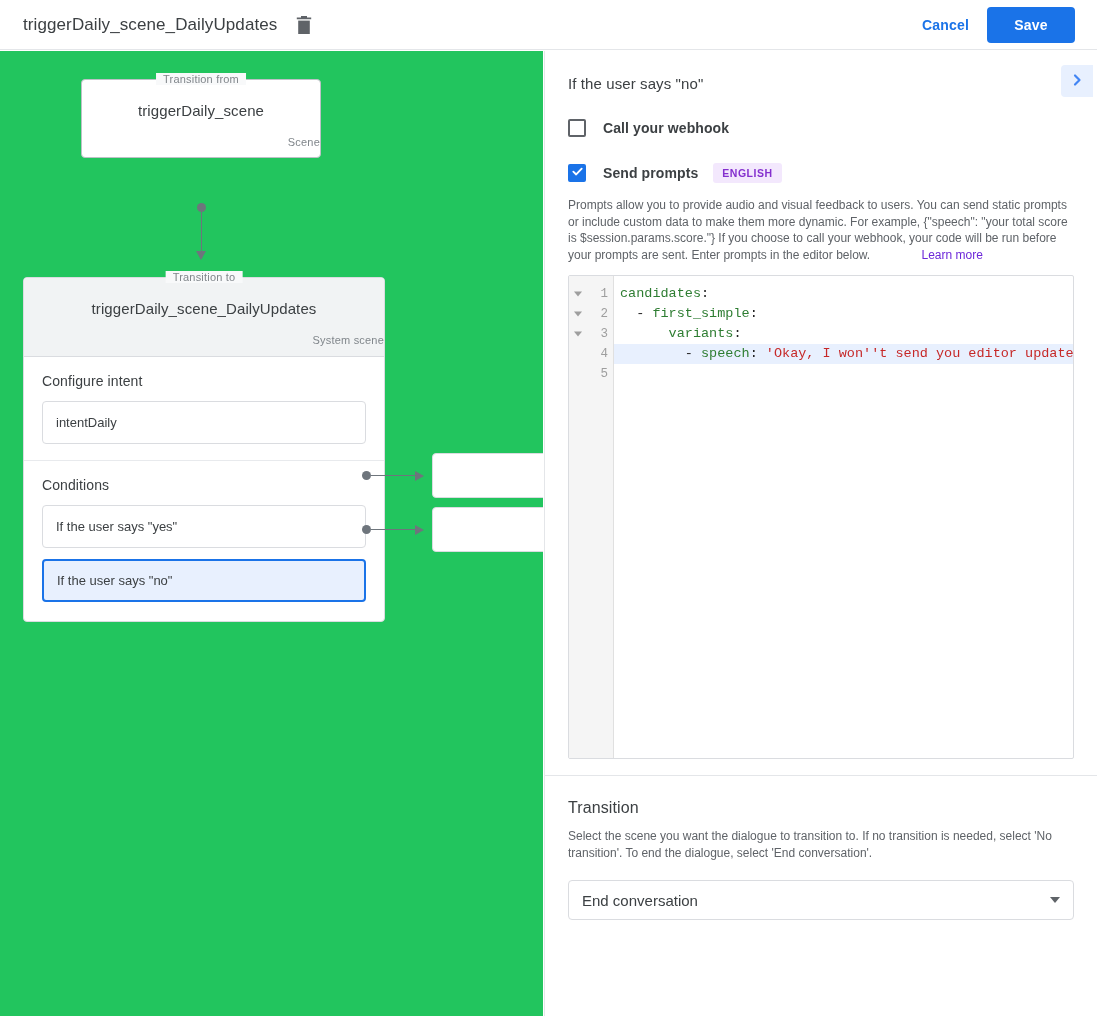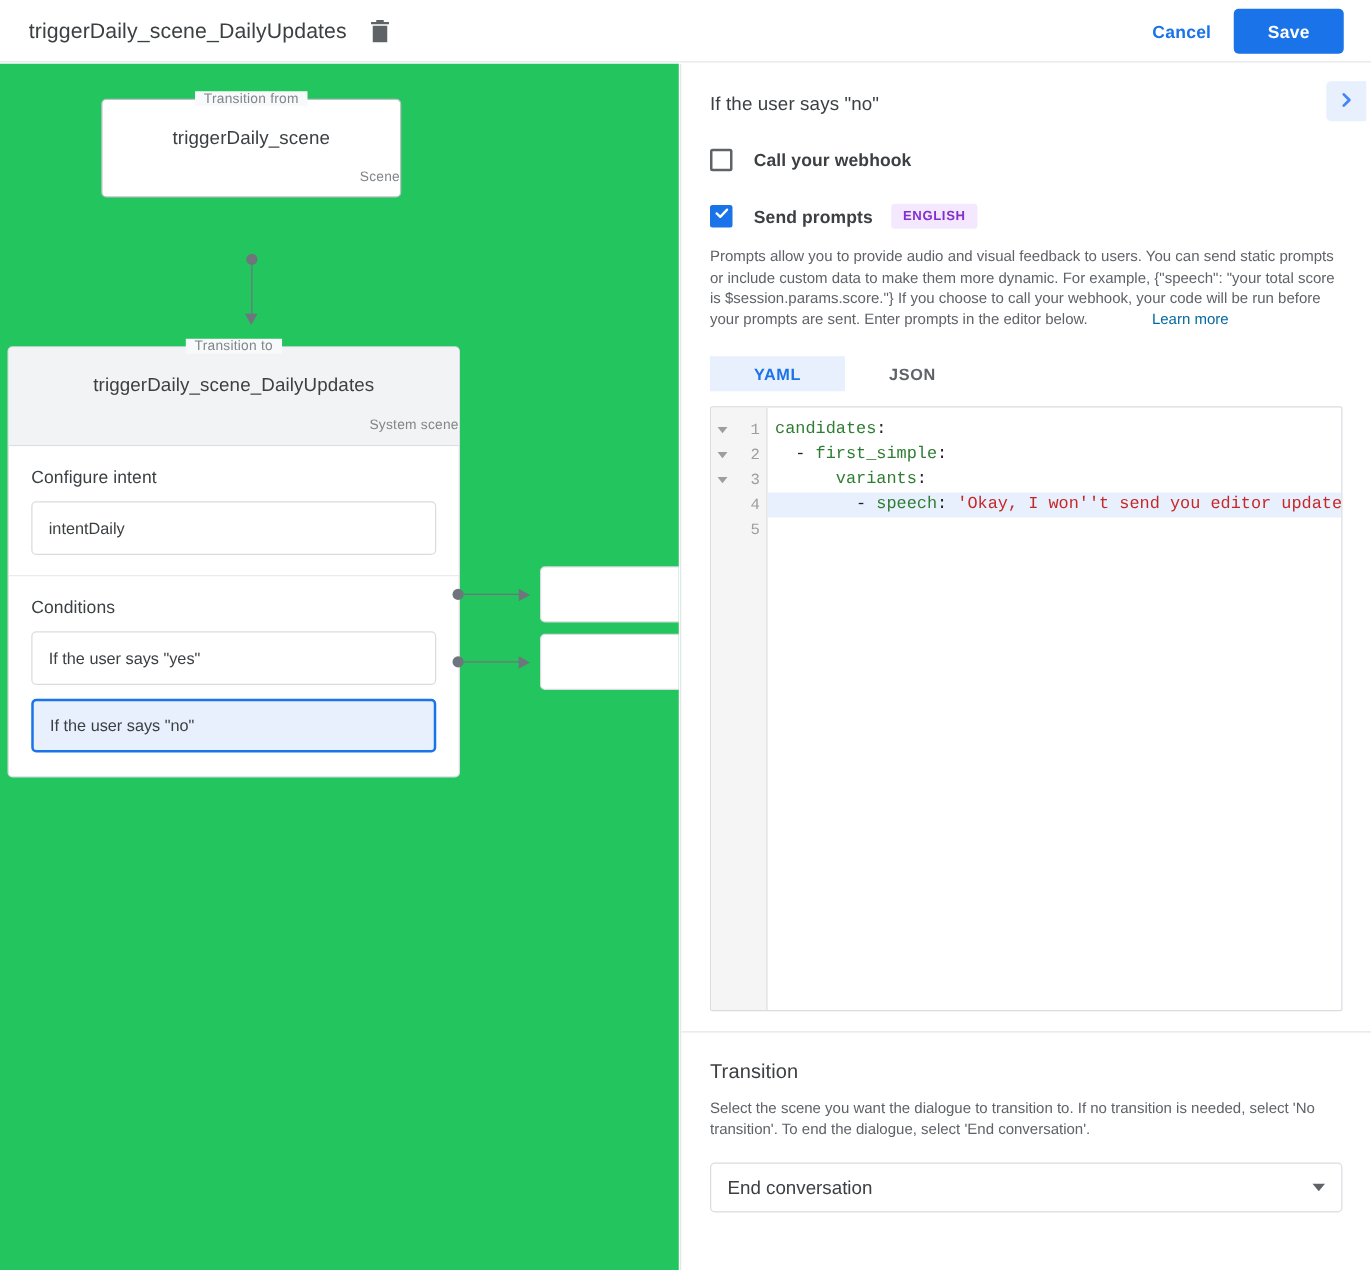--- a/index.html
+++ b/index.html
@@ -129,21 +129,21 @@
     left: 196px; top: 200px;
     width: 0; height: 0;
     border-left: 5.5px solid transparent;
     border-right: 5.5px solid transparent;
     border-top: 9px solid #6e757c;
   }
 
   
   .node-to {
     position: absolute;
-    left: 6px; top: 226px;
+    left: 23px; top: 226px;
     width: 362px; height: 345px;
     background: #ffffff;
     border: 1px solid #dadce0;
     border-radius: 4px;
   }
   .node-to-head {
     background: #f1f3f4;
     border-bottom: 1px solid #dadce0;
     border-radius: 3px 3px 0 0;
     height: 79px;
@@ -282,21 +282,21 @@
     letter-spacing: 0.5px;
     padding: 4px 9px;
     border-radius: 3px;
   }
   .help-text {
     margin-top: 14px;
     font-size: 12px;
     line-height: 16.5px;
     color: #5f6368;
   }
-  .help-link { color: #0369a1; text-decoration: none; cursor: pointer; padding-left: 48px; }
+  .help-link { color: #6d28d9; text-decoration: none; cursor: pointer; padding-left: 48px; }
 
   .tabs {
     margin-top: 22px;
     display: flex;
   }
   .tab {
     width: 108px; height: 28px;
     display: flex; align-items: center; justify-content: center;
     font-size: 13px;
     font-weight: bold;
@@ -524,24 +524,20 @@
       </div>
       <div class="check-label">Send prompts</div>
       <div class="lang-badge">ENGLISH</div>
     </div>
 
     <div class="help-text">
       <span>Prompts allow you to provide audio and visual feedback to users. You can send static prompts or include custom data to make them more dynamic. For example, {"speech": "your total score is $session.params.score."} If you choose to call your webhook, your code will be run before your prompts are sent. Enter prompts in the editor below.</span>
       <a class="help-link">Learn more</a>
     </div>
 
-    <div class="tabs">
-      <button class="tab active">YAML</button>
-      <button class="tab">JSON</button>
-    </div>
 
     <div class="editor">
       <div class="gutter">
         <div class="gutter-row">
           <span class="fold"></span>
           <span>1</span>
         </div>
         <div class="gutter-row">
           <span class="fold"></span>
           <span>2</span>

